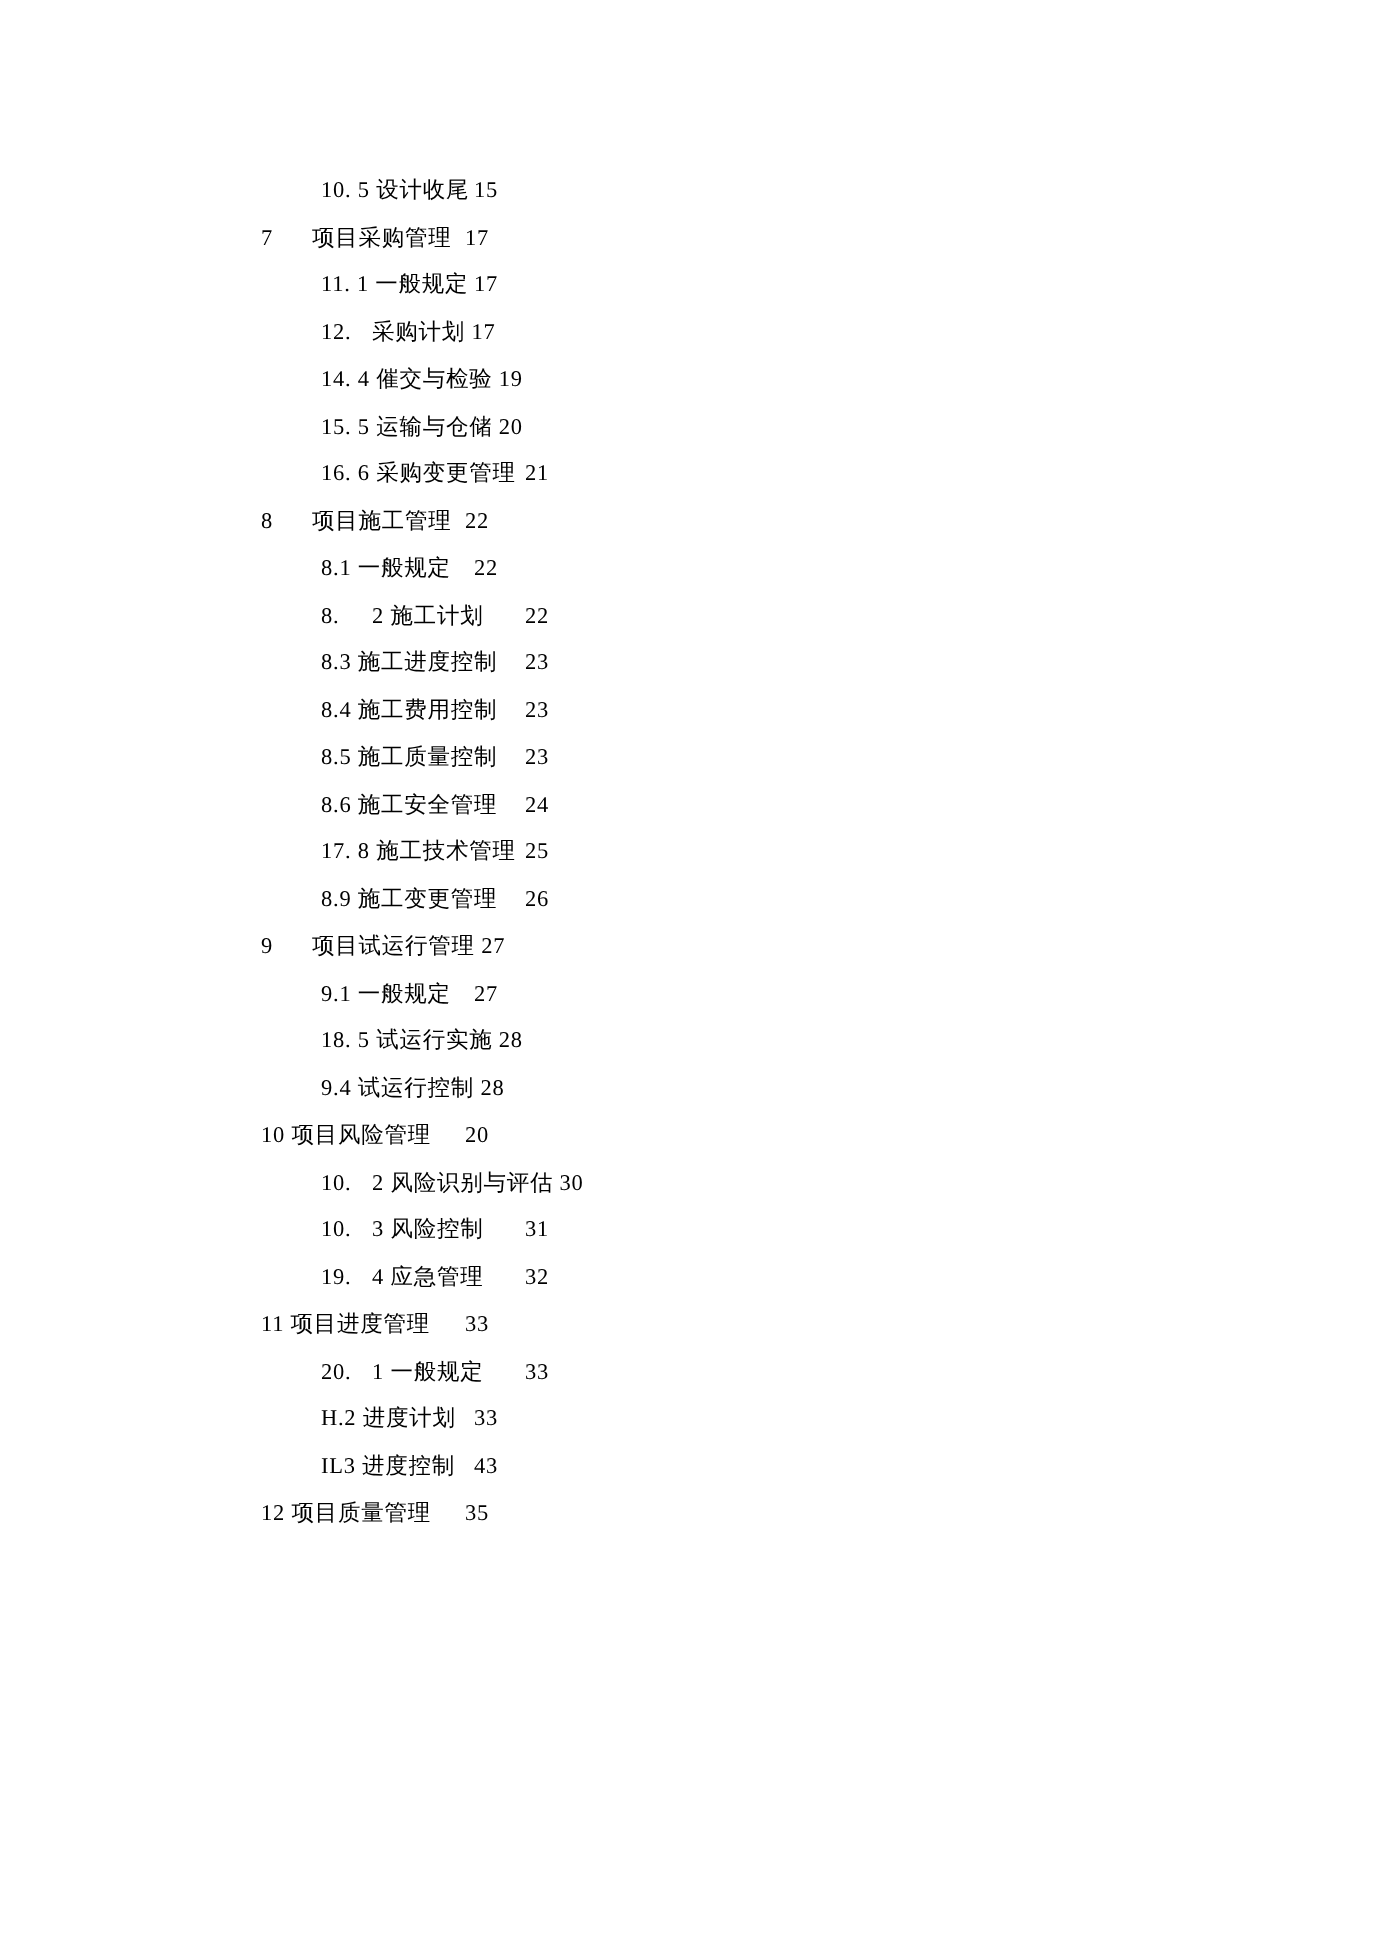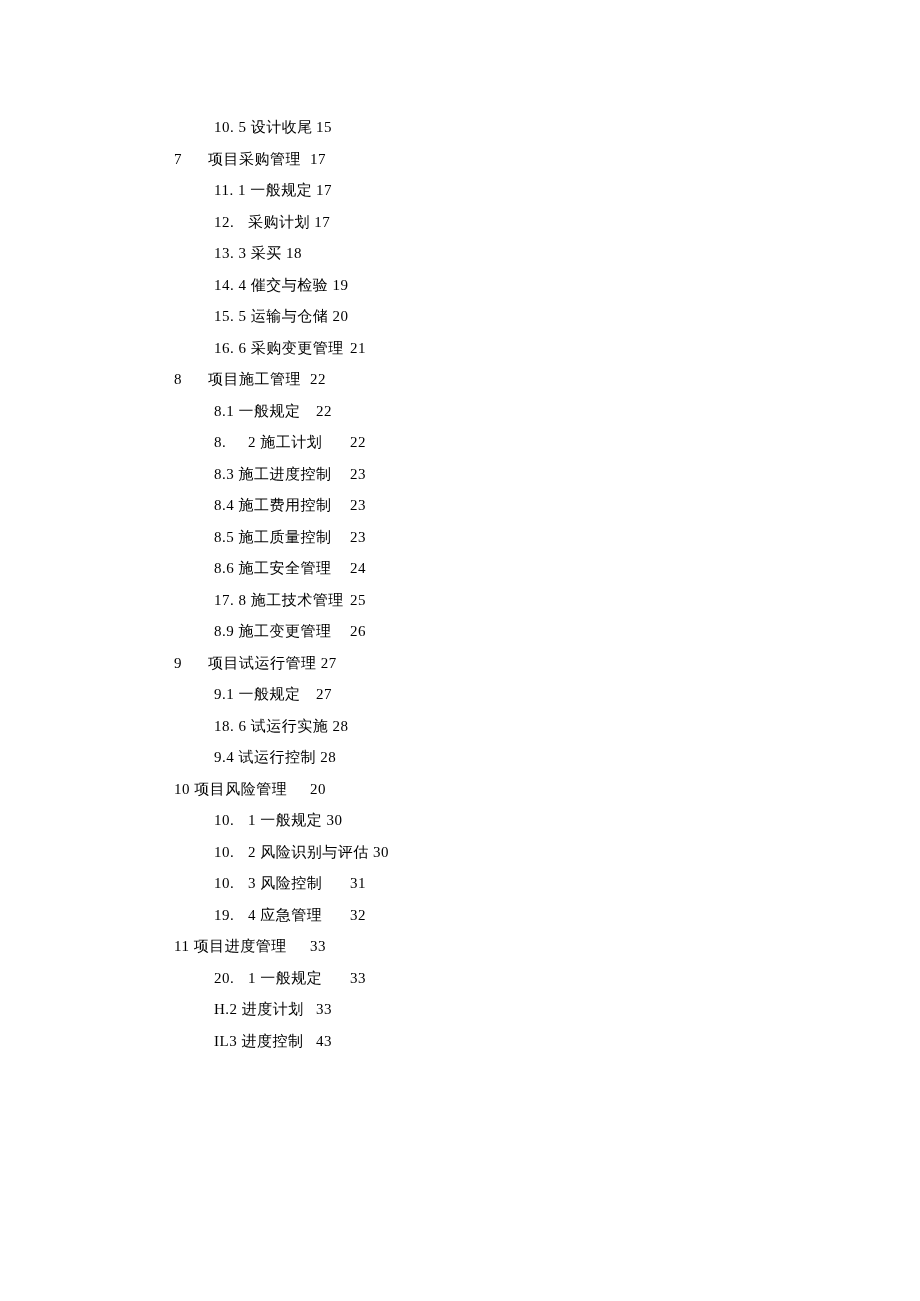--- a/index.html
+++ b/index.html
@@ -31,39 +31,37 @@
 </style>
 </head>
 <body>
 
 <div class="page">
   <div class="toc" id="toc-container">
       <div class="row l1">10. 5 设计收尾	15</div>
       <div class="row l0">7	项目采购管理	17</div>
       <div class="row l1">11. 1 一般规定	17</div>
       <div class="row l1">12.	采购计划 17</div>
-      <div class="row l1">13. 3 采买 18</div>
       <div class="row l1">14. 4 催交与检验 19</div>
       <div class="row l1">15. 5 运输与仓储 20</div>
       <div class="row l1">16. 6 采购变更管理	21</div>
       <div class="row l0">8	项目施工管理	22</div>
       <div class="row l1">8.1 一般规定	22</div>
       <div class="row l1">8.	2 施工计划	22</div>
       <div class="row l1">8.3 施工进度控制	23</div>
       <div class="row l1">8.4 施工费用控制	23</div>
       <div class="row l1">8.5 施工质量控制	23</div>
       <div class="row l1">8.6 施工安全管理	24</div>
       <div class="row l1">17. 8 施工技术管理	25</div>
       <div class="row l1">8.9 施工变更管理	26</div>
       <div class="row l0">9	项目试运行管理 27</div>
       <div class="row l1">9.1 一般规定	27</div>
-      <div class="row l1">18. 6 试运行实施 28</div>
+      <div class="row l1">18. 5 试运行实施 28</div>
       <div class="row l1">9.4 试运行控制 28</div>
       <div class="row l0">10 项目风险管理	20</div>
-      <div class="row l1">10.	1 一般规定 30</div>
       <div class="row l1">10.	2 风险识别与评估 30</div>
       <div class="row l1">10.	3 风险控制	31</div>
       <div class="row l1">19.	4 应急管理	32</div>
       <div class="row l0">11 项目进度管理	33</div>
       <div class="row l1">20.	1 一般规定	33</div>
       <div class="row l1">H.2 进度计划	33</div>
       <div class="row l1">IL3 进度控制	43</div>
       <div class="row l0">12 项目质量管理	35</div>
     </div>
 </div>

